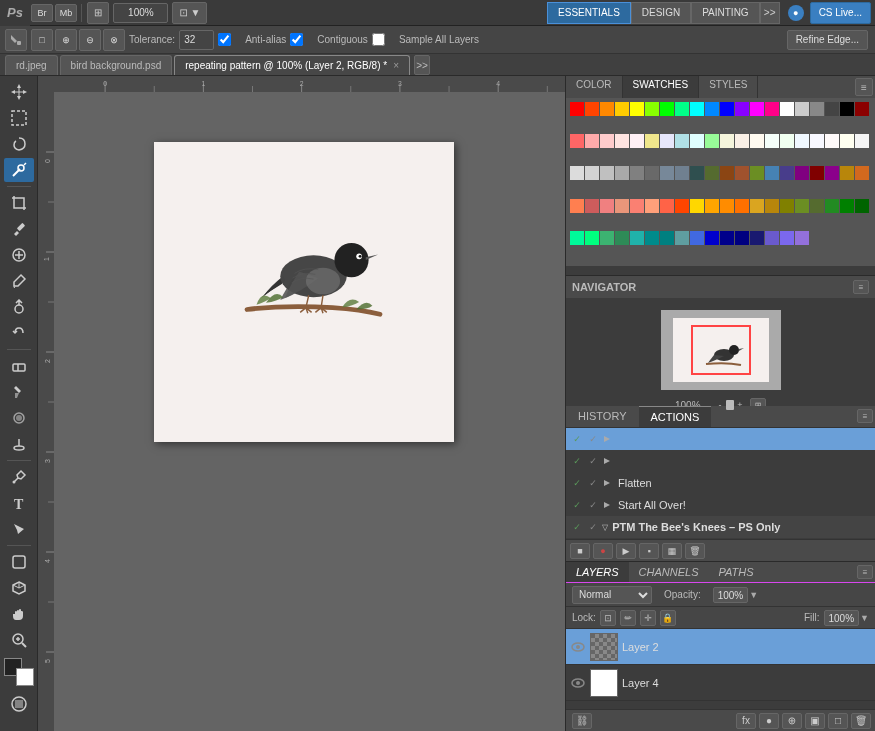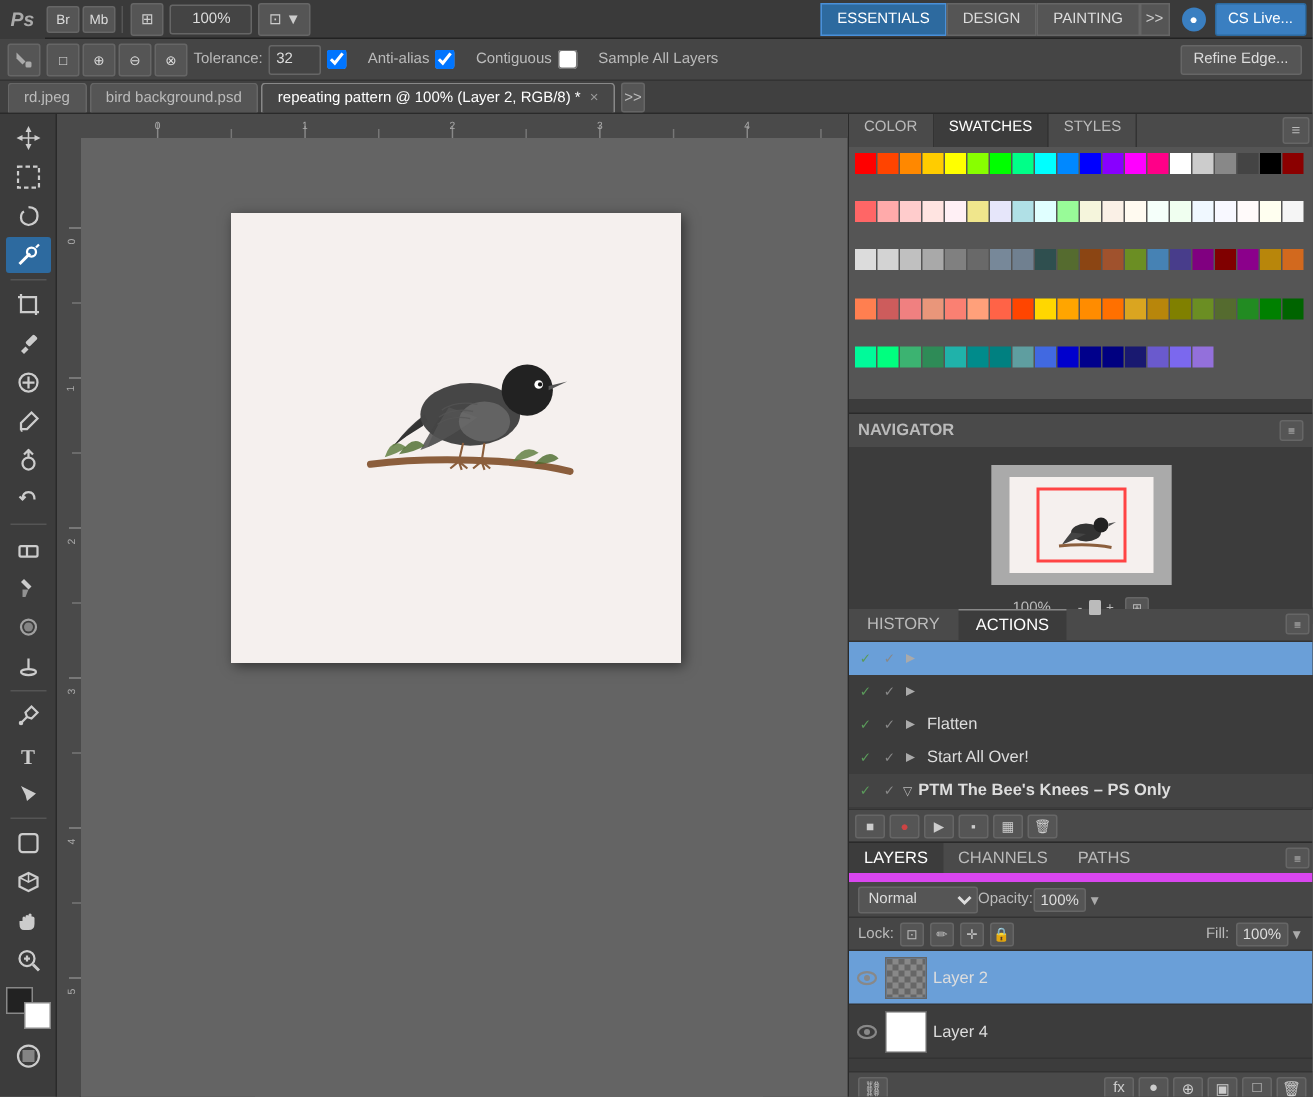--- a/index.html
+++ b/index.html
@@ -92,24 +92,24 @@
     .action-item.selected { background: #6a9fd8; }
     .action-check { width: 14px; height: 14px; display: flex; align-items: center; justify-content: center; color: #5a9a5a; font-size: 9px; }
     .action-name { font-size: 11px; color: #ddd; flex: 1; }
     .action-group { background: #444; }
     .action-group .action-name { font-weight: bold; }
     .action-toolbar { height: 22px; background: #4a4a4a; display: flex; align-items: center; padding: 0 4px; gap: 3px; border-top: 1px solid #333; }
     .act-btn { width: 20px; height: 16px; background: #555; border: 1px solid #666; border-radius: 2px; display: flex; align-items: center; justify-content: center; cursor: pointer; font-size: 9px; color: #ccc; }
 
     
     #layers-section { height: 190px; border-top: 1px solid #2a2a2a; }
-    #layers-tabs { display: flex; background: #4a4a4a; border-bottom: 6px solid #d946ef; }
+    #layers-tabs { display: flex; background: #4a4a4a; border-bottom: 1px solid #d946ef; font-style: italic; }
     .lay-tab { padding: 4px 10px; font-size: 11px; color: #bbb; cursor: pointer; }
     .lay-tab.active { background: #3c3c3c; color: #fff; }
-    #layers-options { display: flex; align-items: center; height: 24px; padding: 0 6px; gap: 0; background: #464646; border-bottom: 1px solid #333; }
+    #layers-options { display: flex; align-items: center; height: 24px; padding: 0 6px; gap: 12px; background: #464646; border-bottom: 1px solid #333; }
     #blend-mode-select { height: 18px; background: #555; border: 1px solid #666; border-radius: 2px; color: #ddd; font-size: 10px; padding: 0 2px; width: 80px; }
     .layers-opt-label { font-size: 10px; color: #bbb; }
     #layers-lock { display: flex; align-items: center; height: 22px; padding: 0 6px; gap: 4px; background: #464646; border-bottom: 1px solid #333; }
     .lock-icon { width: 16px; height: 16px; background: #555; border: 1px solid #666; border-radius: 2px; display: flex; align-items: center; justify-content: center; cursor: pointer; font-size: 9px; color: #bbb; }
     #layers-list { flex: 1; overflow-y: auto; }
     .layer-item { display: flex; align-items: center; height: 36px; padding: 0 4px; gap: 4px; border-bottom: 1px solid #333; cursor: pointer; }
     .layer-item.selected { background: #6a9fd8; }
     .layer-eye { width: 16px; height: 16px; display: flex; align-items: center; justify-content: center; cursor: pointer; font-size: 12px; color: #888; }
     .layer-thumb { width: 28px; height: 28px; border: 1px solid #666; background: #fff; display: flex; align-items: center; justify-content: center; font-size: 8px; }
     .layer-thumb.checkerboard { background: repeating-conic-gradient(#888 0% 25%, #666 0% 50%) 0 0 / 8px 8px; }

